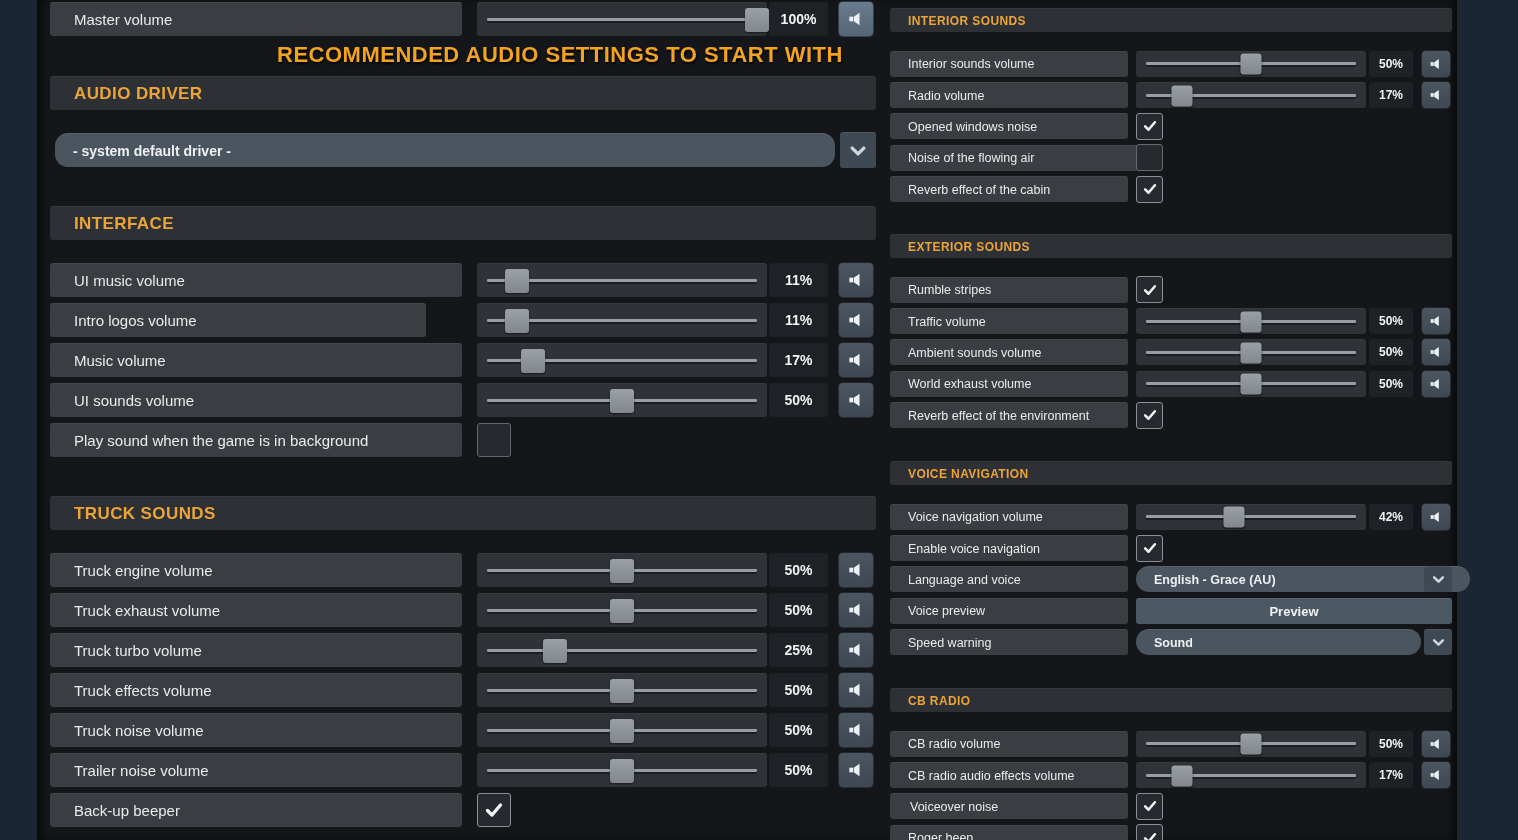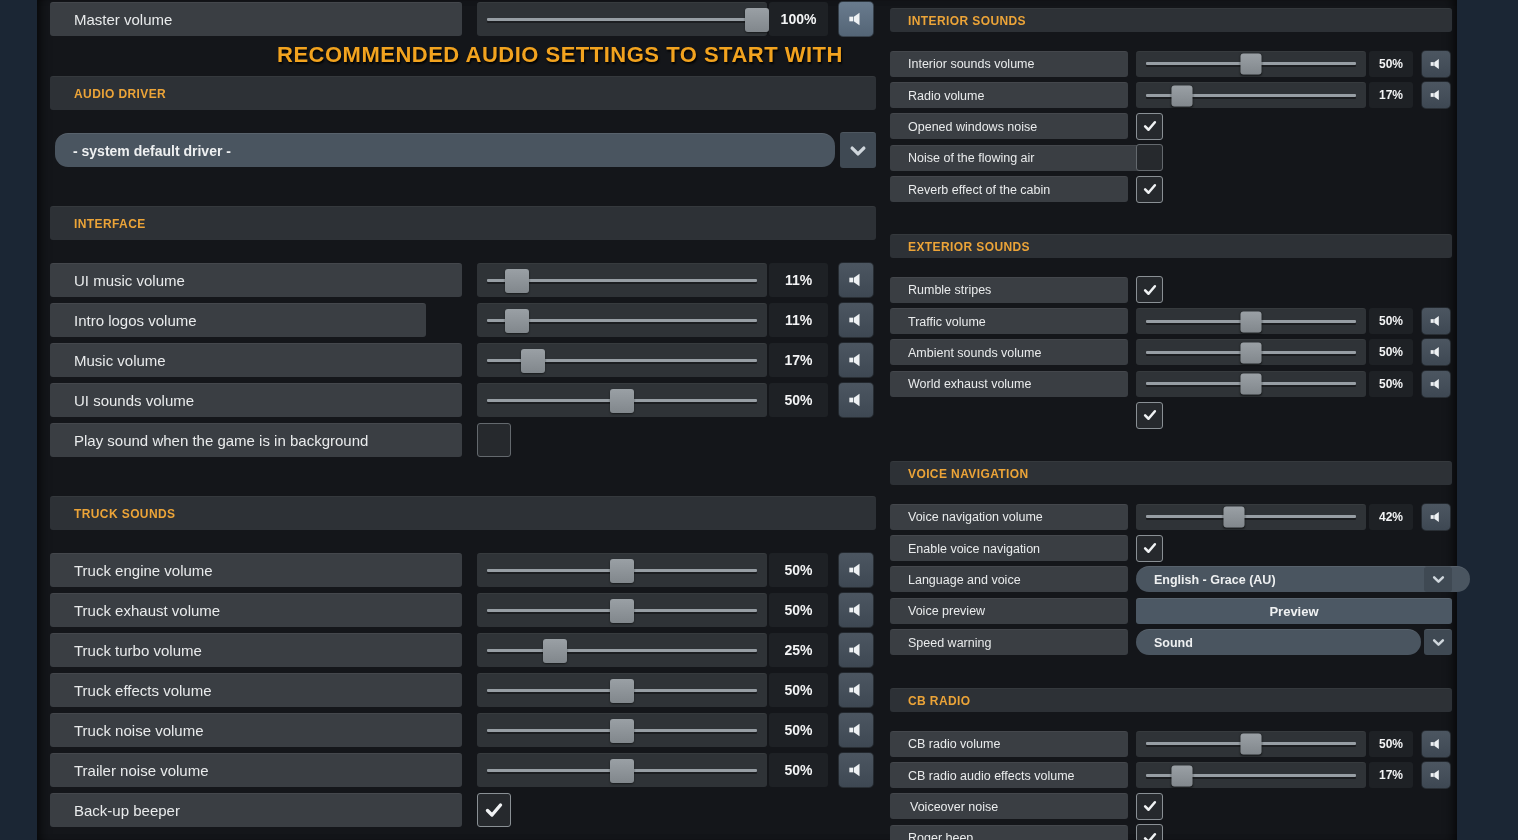--- a/index.html
+++ b/index.html
@@ -21,21 +21,21 @@
     border-top:1px solid rgba(255,255,255,.05);
     white-space:nowrap;overflow:hidden;
   }
   .lcol.row-label{padding-left:24px;font-size:15px;}
   .rcol.row-label{padding-left:18px;font-size:12.5px;}
   .section-bar{
     background:#2d3136;color:#eca438;font-weight:700;letter-spacing:.4px;
     display:flex;align-items:center;border-radius:3px;
     border-top:1px solid rgba(255,255,255,.04);
   }
-  .lcol.section-bar{padding-left:24px;font-size:12px;}
+  .lcol.section-bar{padding-left:24px;font-size:17px;}
   .rcol.section-bar{padding-left:18px;font-size:12px;}
   .slider-box{background:#2f3337;border-radius:3px;border-top:1px solid rgba(255,255,255,.04);}
   .slider-track{
     position:absolute;left:10px;right:10px;top:50%;height:3px;margin-top:-2px;
     background:#979ea4;border-radius:1px;box-shadow:0 2px 0 rgba(0,0,0,.4);
   }
   .slider-handle{
     position:absolute;top:50%;transform:translate(-50%,-50%);
     background:linear-gradient(#9aa0a5,#81878c);border-radius:3px;
     box-shadow:0 1px 2px rgba(0,0,0,.5);
@@ -444,20 +444,23 @@
         <span>50%</span>
       </div>
       <div class="abs mute-btn" style="pointer-events: auto; left: 1421px; top: 369.8px; width: 30px; height: 28px;">
         <span class="icon">
           <svg viewBox="0 0 24 24" width="16" height="16">
             <path fill="#eef1f3" d="M4 9.2h4.6v5.6H4z"></path>
             <path fill="#eef1f3" d="M9.4 9.2 16.2 4.4v15.2L9.4 14.8z"></path>
           </svg>
         </span>
       </div>
+      <div class="abs row-label rcol" style="pointer-events: auto; left: 890px; top: 402.2px; width: 238px; height: 26px;">
+        <span>Reverb effect of the environment</span>
+      </div>
       <div class="abs checkbox" style="pointer-events: auto; left: 1136px; top: 401.7px; width: 27px; height: 27px;">
         <span class="icon">
           <svg viewBox="0 0 24 24" width="18" height="18">
             <path d="M5.5 12.5l4.5 4.5L18.5 7" fill="none" stroke="#f0f2f4" stroke-width="3.4" stroke-linecap="round" stroke-linejoin="round"></path>
           </svg>
         </span>
       </div>
       <div class="abs section-bar rcol" style="pointer-events: auto; left: 890px; top: 461px; width: 562px; height: 24px;">
         <span>VOICE NAVIGATION</span>
       </div>

